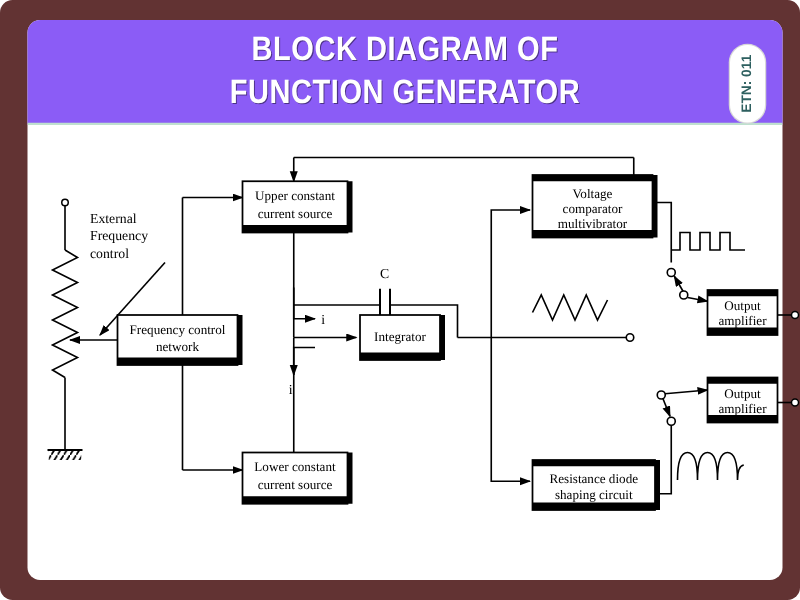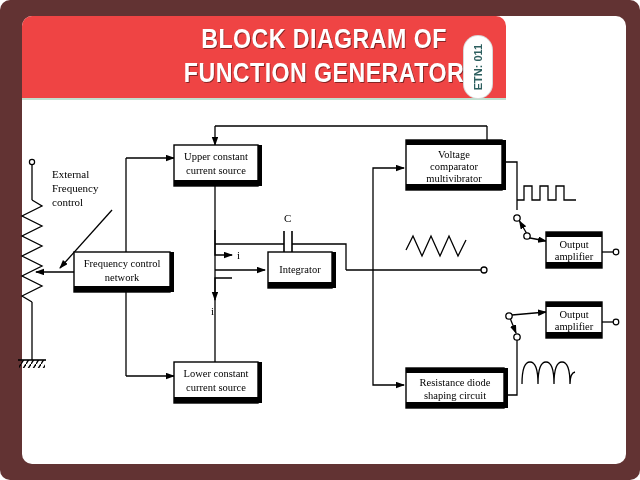--- a/index.html
+++ b/index.html
@@ -7,42 +7,42 @@
 
   #slide{position:relative;width:640px;height:480px;background:#ffffff;}
 
   
   #frame{position:absolute;left:0;top:0;width:640px;height:480px;
          background:#623333;border-radius:10px;}
   #inner{position:absolute;left:22px;top:16px;width:604px;height:448px;
          background:#ffffff;border-radius:10px;}
 
   
-  #header{position:absolute;left:22px;top:16px;width:484px;height:82px;
-          background:#ef4444;border-radius:10px 10px 0 0;
+  #header{position:absolute;left:22px;top:16px;width:604px;height:82px;
+          background:#8b5cf6;border-radius:10px 10px 0 0;
           border-bottom:2px solid #bfe0cf;}
   #title{position:absolute;left:0;top:6px;width:604px;text-align:center;
          color:#ffffff;font-family:"Liberation Sans",sans-serif;
          font-weight:bold;font-size:27px;line-height:34px;
          letter-spacing:.5px;
          text-shadow:1px 1px 0 rgba(0,0,0,.45);
          transform:scaleX(.86);transform-origin:center top;}
   #title div{white-space:nowrap;}
 
   
   #badge{position:absolute;right:14px;top:20px;width:28px;height:62px;
          background:#ffffff;border-radius:14px;
          box-shadow:0 0 0 1px #d8d8d8;}
   #badge span{position:absolute;left:50%;top:50%;
         transform:translate(-50%,-50%) rotate(-90deg);
         white-space:nowrap;color:#2d5f5f;
         font-family:"Liberation Sans",sans-serif;font-weight:bold;font-size:11px;}
 
   
-  #canvas{position:absolute;left:16px;top:100px;width:520px;height:340px;}
+  #canvas{position:absolute;left:36px;top:100px;width:520px;height:340px;}
   svg{display:block;}
 
   .blk-txt{font-family:"Liberation Serif",serif;font-size:10.5px;fill:#000;}
   .lbl{font-family:"Liberation Serif",serif;font-size:11px;fill:#000;}
   .ital{font-family:"Liberation Serif",serif;font-size:11px;fill:#000;}
 </style>
 </head>
 <body>
 
 <div id="slide">

